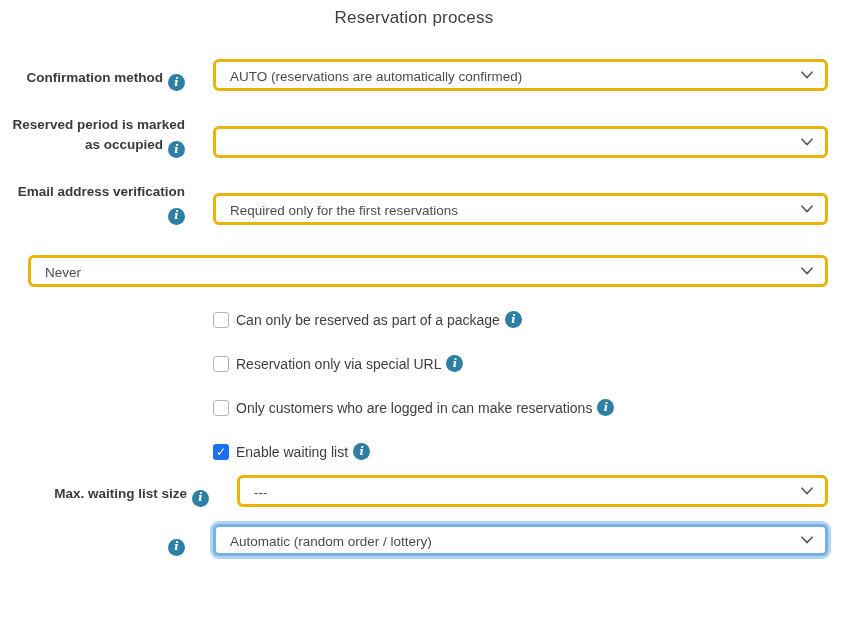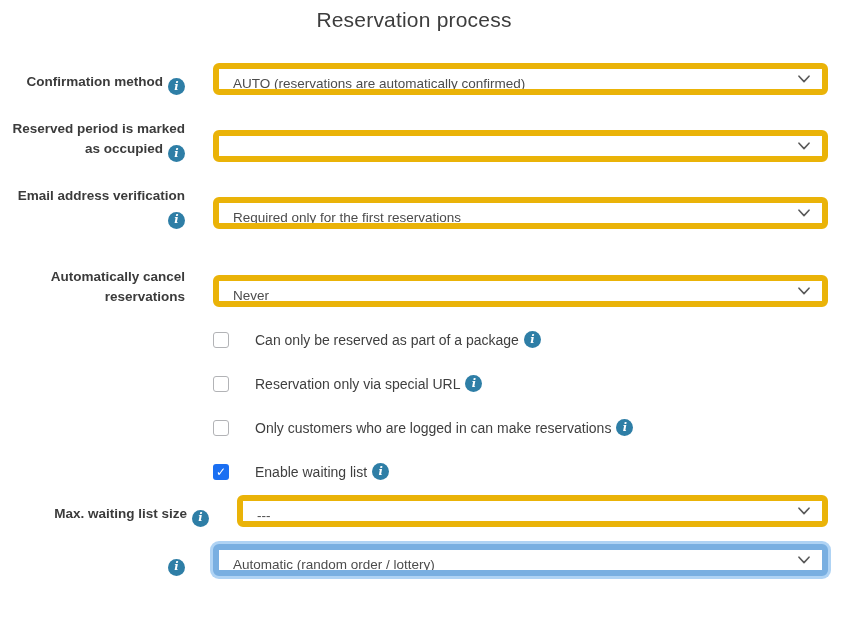--- a/index.html
+++ b/index.html
@@ -8,21 +8,21 @@
     width: 850px; height: 620px;
     font-family: "Liberation Sans", "DejaVu Sans", sans-serif;
     color: #3b3b3b;
     overflow: hidden;
   }
   .page { width: 850px; height: 620px; padding-top: 8px; }
 
   .page-title {
     width: 828px;
     text-align: center;
-    font-size: 21px;
+    font-size: 17px;
     font-weight: 400;
     color: #3d3d3d;
     letter-spacing: 0.2px;
     margin-bottom: 31px;
   }
 
   .row { display: flex; align-items: flex-end; }
   .label-col {
     width: 185px;
     text-align: right;
@@ -31,21 +31,21 @@
     font-weight: 700;
     line-height: 20px;
     color: #3b3b3b;
   }
   .control-col { flex: 1; margin-left: 28px; margin-right: 22px; }
 
   .select {
     position: relative;
     height: 32px;
     background: #ffffff;
-    border: 6px solid #eab308;
+    border: 3px solid #eab308;
     border-radius: 6px;
     padding: 0 44px 0 14px;
     font-size: 13.5px;
     line-height: 30px;
     color: #4c4c4c;
     cursor: pointer;
     white-space: nowrap;
     overflow: hidden;
   }
   .select.focused {
@@ -103,21 +103,21 @@
     border: none;
     background: #1a6ff2;
   }
   .checkbox.checked .mark {
     display: block;
     color: #ffffff;
     font-size: 12px;
     font-weight: 700;
     line-height: 1;
   }
-  .check-label { margin-left: 26px; }
+  .check-label { margin-left: 7px; }
 
   .mb16 { margin-bottom: 16px; }
   .mb15 { margin-bottom: 30px; }
   .mb23 { margin-bottom: 23px; }
   .mb17 { margin-bottom: 17px; margin-left: 24px; }
 </style>
 </head>
 <body>
 
 <div class="page">
@@ -165,23 +165,20 @@
       <div class="select">
         <span>Required only for the first reservations</span>
         <svg class="chevron" viewBox="0 0 12 8">
             <path d="M1 1.2 L6 6.6 L11 1.2" fill="none" stroke="#5a5a5a" stroke-width="1.6" stroke-linecap="round" stroke-linejoin="round"></path>
           </svg>
       </div>
     </div>
   </div>
 
   <div class="row mb23">
-    <div class="label-col">
-      <span>Automatically cancel reservations</span>
-    </div>
     <div class="control-col">
       <div class="select">
         <span>Never</span>
         <svg class="chevron" viewBox="0 0 12 8">
             <path d="M1 1.2 L6 6.6 L11 1.2" fill="none" stroke="#5a5a5a" stroke-width="1.6" stroke-linecap="round" stroke-linejoin="round"></path>
           </svg>
       </div>
     </div>
   </div>
 

